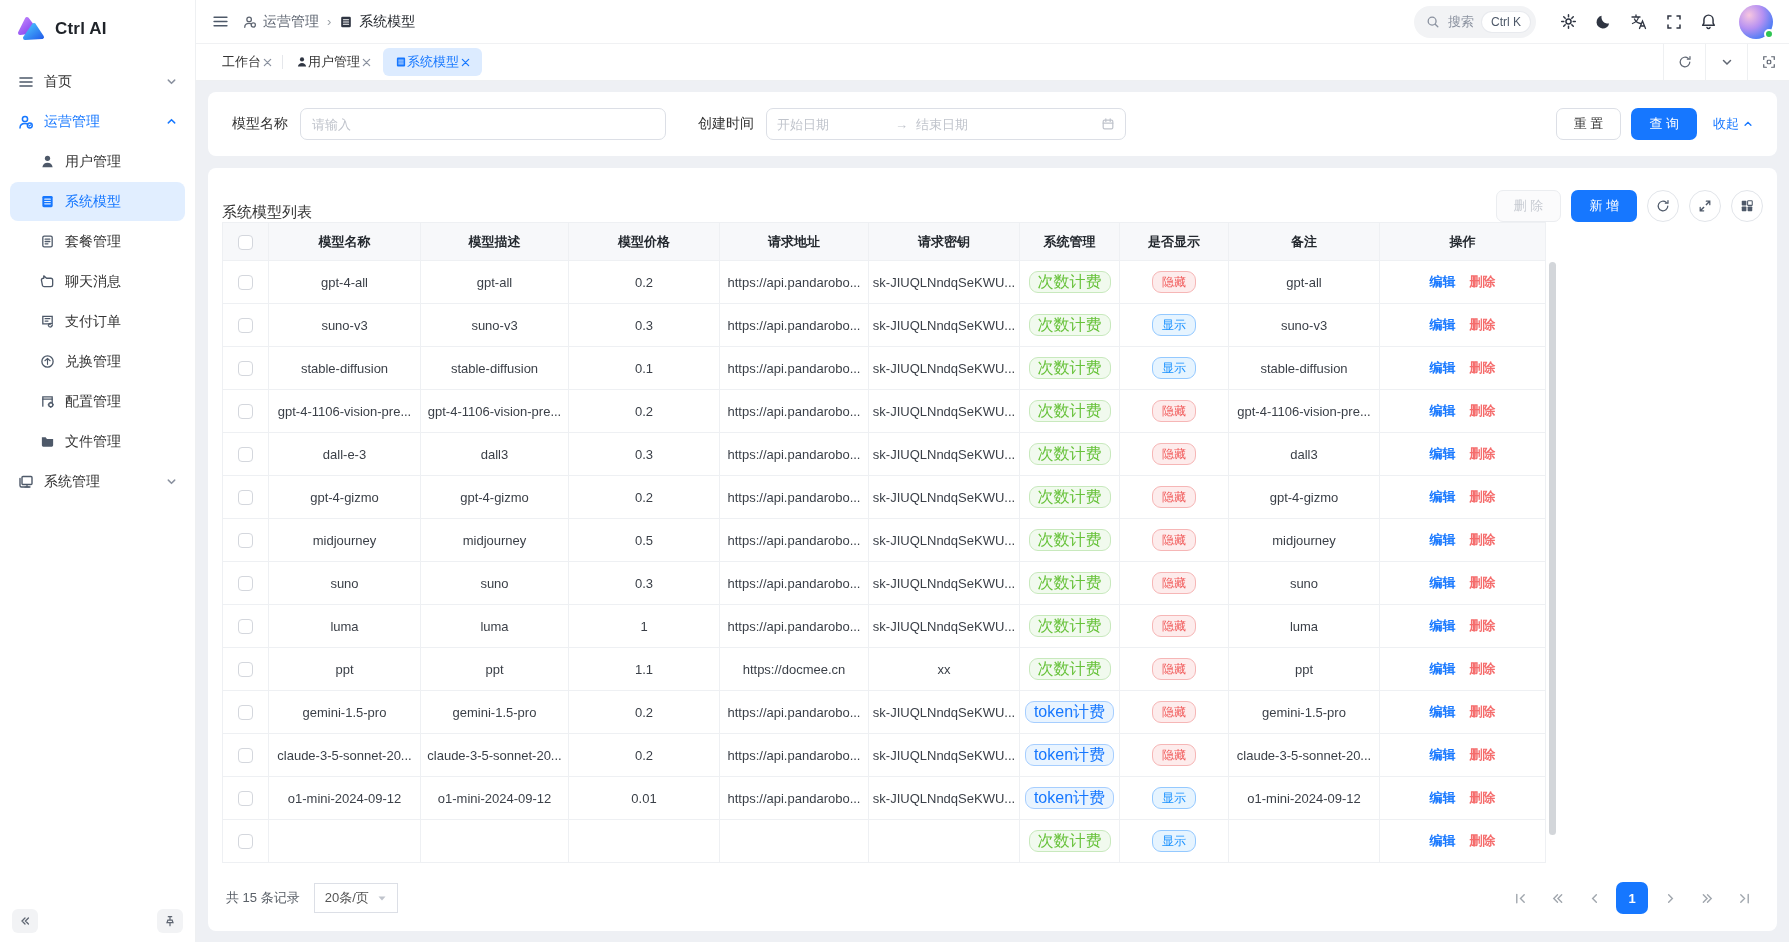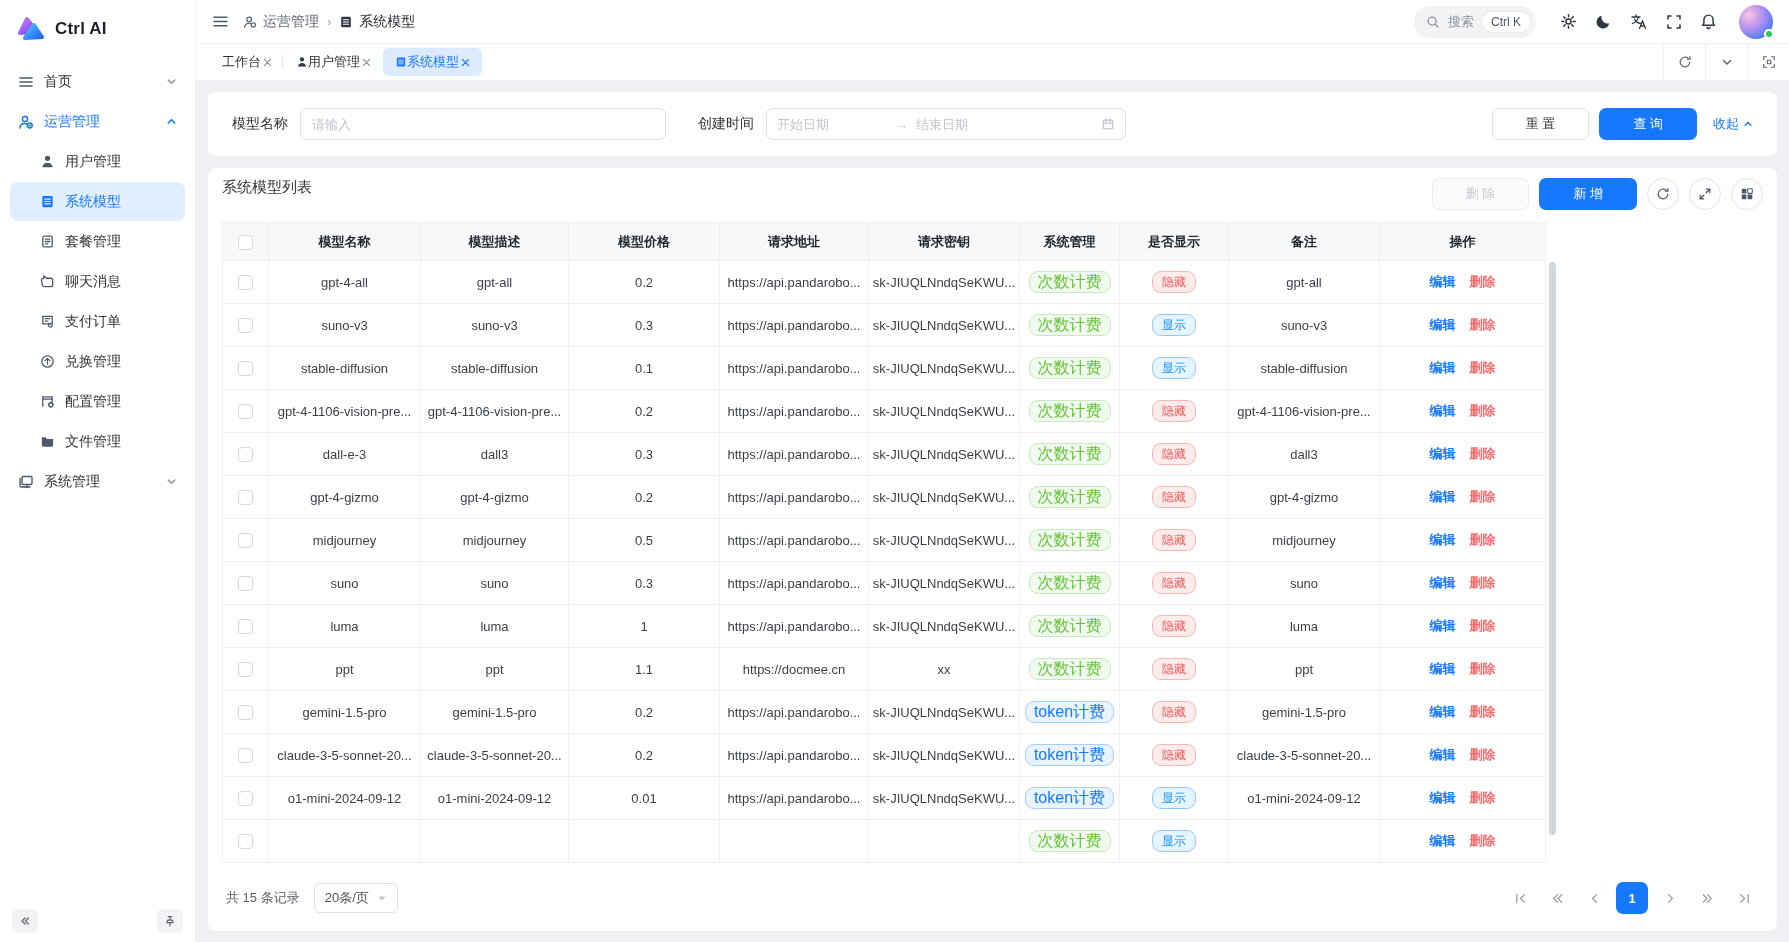--- a/index.html
+++ b/index.html
@@ -60,29 +60,29 @@
   .card{background:#fff;border-radius:8px}
   .filter-card{height:64px;display:flex;align-items:center;padding:0 24px;gap:10px;flex-shrink:0}
   .f-label{font-size:14px;color:#333;margin-right:2px}
   .f-input{width:366px;height:32px;border:1px solid #dcdfe6;border-radius:7px;padding:0 11px;font-size:13px;color:#333;outline:none;background:#fff}
   .f-input::placeholder{color:#c0c4cc}
   .date-range{width:360px;height:32px;border:1px solid #dcdfe6;border-radius:7px;display:flex;align-items:center;padding:0 10px;gap:8px}
   .date-in{border:none;outline:none;width:110px;font-size:13px;color:#333;background:transparent}
   .date-in::placeholder{color:#c0c4cc}
   .range-arrow{color:#c0c4cc;font-size:13px}
   .grow{flex:1}
-  .btn{height:32px;border-radius:7px;font-size:13px;display:inline-flex;align-items:center;justify-content:center;cursor:pointer;border:1px solid transparent;padding:0 33px;white-space:nowrap}
+  .btn{height:32px;border-radius:7px;font-size:13px;display:inline-flex;align-items:center;justify-content:center;cursor:pointer;border:1px solid transparent;padding:0 17px;white-space:nowrap}
   .btn-plain{background:#fff;border-color:#dcdfe6;color:#333}
   .btn-primary{background:var(--accent);color:#fff}
   .btn-disabled{background:#fbfbfc;border-color:#ebedf0;color:#c6cad1;cursor:default}
   .collapse-link{display:flex;align-items:center;gap:4px;color:var(--accent);font-size:13px;cursor:pointer;margin-left:6px}
 
   
   .table-card{flex:1;display:flex;flex-direction:column;padding:10px 14px 8px;min-height:0}
-  .card-head{display:flex;align-items:flex-start;height:44px;flex-shrink:0}
+  .card-head{display:flex;align-items:flex-end;height:44px;flex-shrink:0}
   .card-title{font-size:15px;color:#333}
   .head-tools{margin-left:auto;display:flex;align-items:center;gap:10px}
   .circle-btn{width:32px;height:32px;border-radius:50%;border:1px solid #e2e5ea;background:#fff;display:flex;align-items:center;justify-content:center;color:#4e5969;cursor:pointer}
 
   .table-wrap{flex:1;position:relative;overflow:hidden;min-height:0}
   table{border-collapse:collapse;table-layout:fixed;width:1323px}
   th,td{border:1px solid var(--tborder);text-align:center;font-size:13px;overflow:hidden;white-space:nowrap}
   thead th{height:38px;background:#f7f8fa;color:#24292f;font-weight:bold}
   tbody td{height:43px;color:#3a3f47;background:#fff}
   .checkbox{display:inline-block;width:15px;height:15px;border:1px solid #d4d7dd;border-radius:4px;background:#fff;vertical-align:middle;cursor:pointer}
@@ -92,21 +92,21 @@
   .pill-red{display:inline-block;font-size:12px;line-height:18px;padding:1px 9px;border-radius:9px;color:#f15a5a;background:#fdecec;border:1px solid #f6b6b6}
   .pill-blue{display:inline-block;font-size:12px;line-height:18px;padding:1px 9px;border-radius:9px;color:var(--blue-badge);background:#e6f4ff;border:1px solid #94c9ff}
   .link{font-size:13px;font-weight:700;cursor:pointer}
   .link.edit{color:var(--accent);margin-right:14px}
   .link.del{color:var(--red)}
   .vscroll{position:absolute;left:1327px;top:40px;width:7px;height:calc(100% - 78px);border-radius:4px;background:#d3d6da;cursor:pointer}
 
   
   .pager-row{height:50px;display:flex;align-items:center;flex-shrink:0;padding:0 4px}
   .total-txt{font-size:13px;color:#5a6068}
-  .size-select{margin-left:14px;height:30px;border:1px solid #dcdfe6;border-radius:6px;display:flex;align-items:center;gap:8px;padding:0 10px;font-size:13px;color:#555;cursor:pointer}
+  .size-select{margin-left:14px;height:30px;border:1px solid #dcdfe6;border-radius:0;display:flex;align-items:center;gap:8px;padding:0 10px;font-size:13px;color:#555;cursor:pointer}
   .pager{margin-left:auto;display:flex;align-items:center;gap:7px}
   .pg-btn{width:30px;height:30px;display:flex;align-items:center;justify-content:center;color:#a0a6ad;cursor:pointer;border-radius:6px}
   .pg-cur{width:32px;height:32px;border-radius:7px;background:var(--accent);color:#fff;display:flex;align-items:center;justify-content:center;font-size:13px;font-weight:bold;cursor:pointer}
 </style>
 </head>
 <body>
 
 <aside class="sidebar">
   <div class="logo-row">
     <svg width="30" height="30" viewBox="0 0 30 30">

